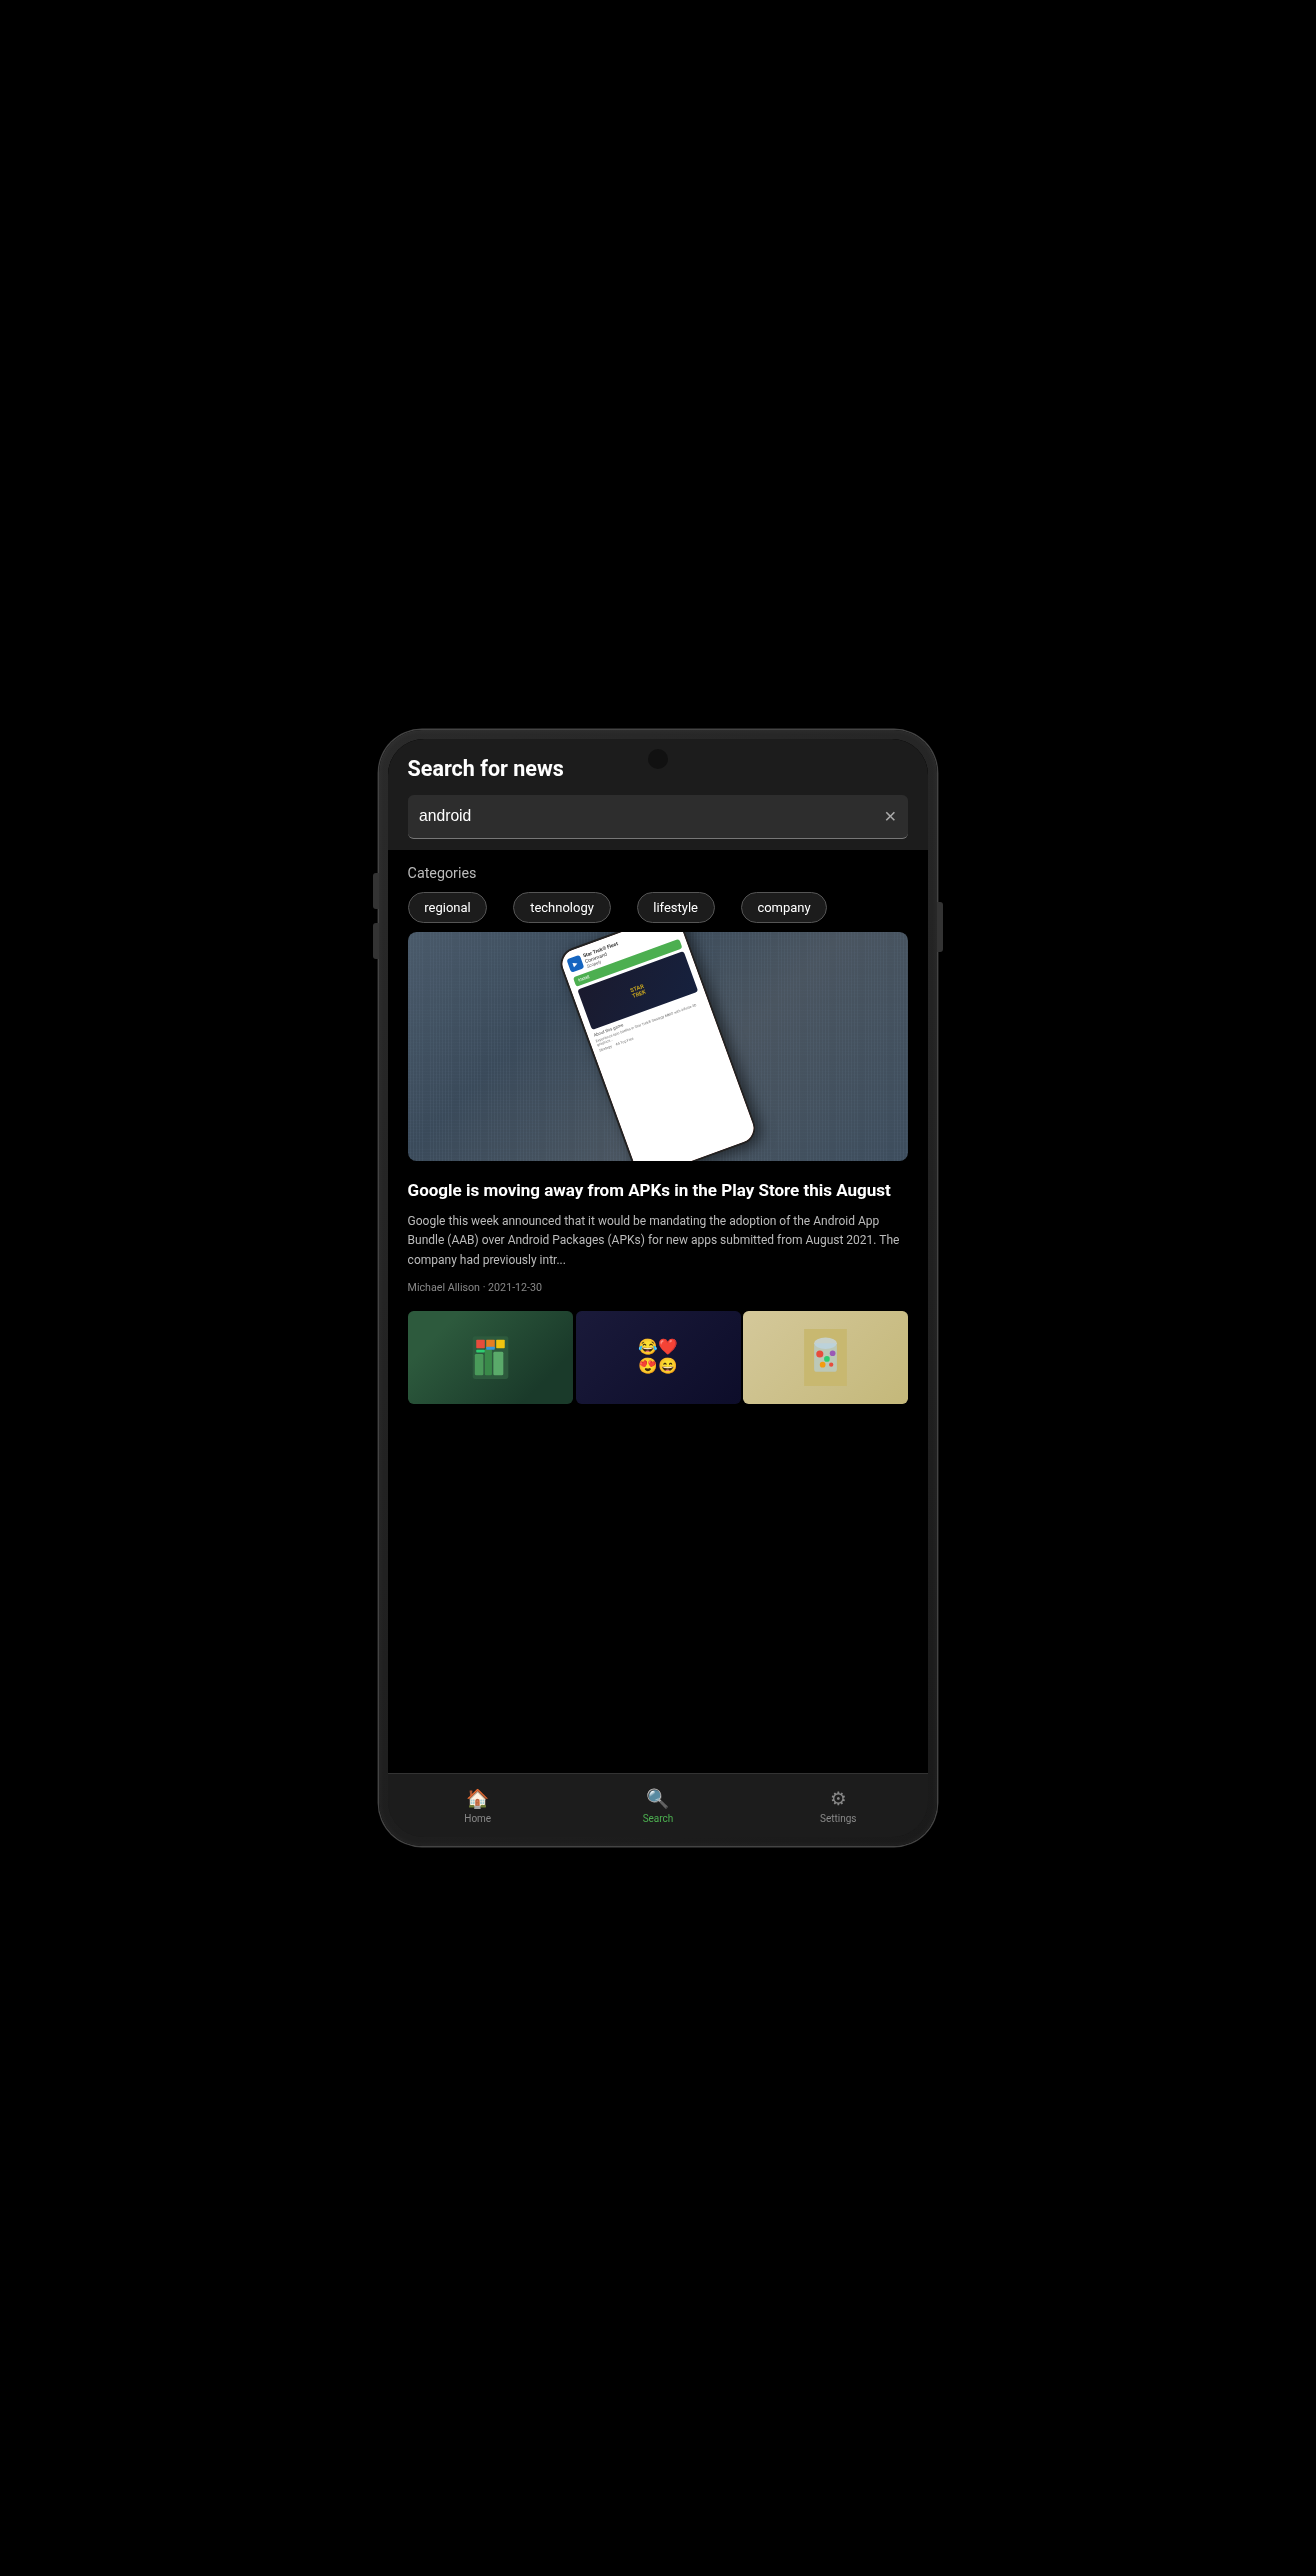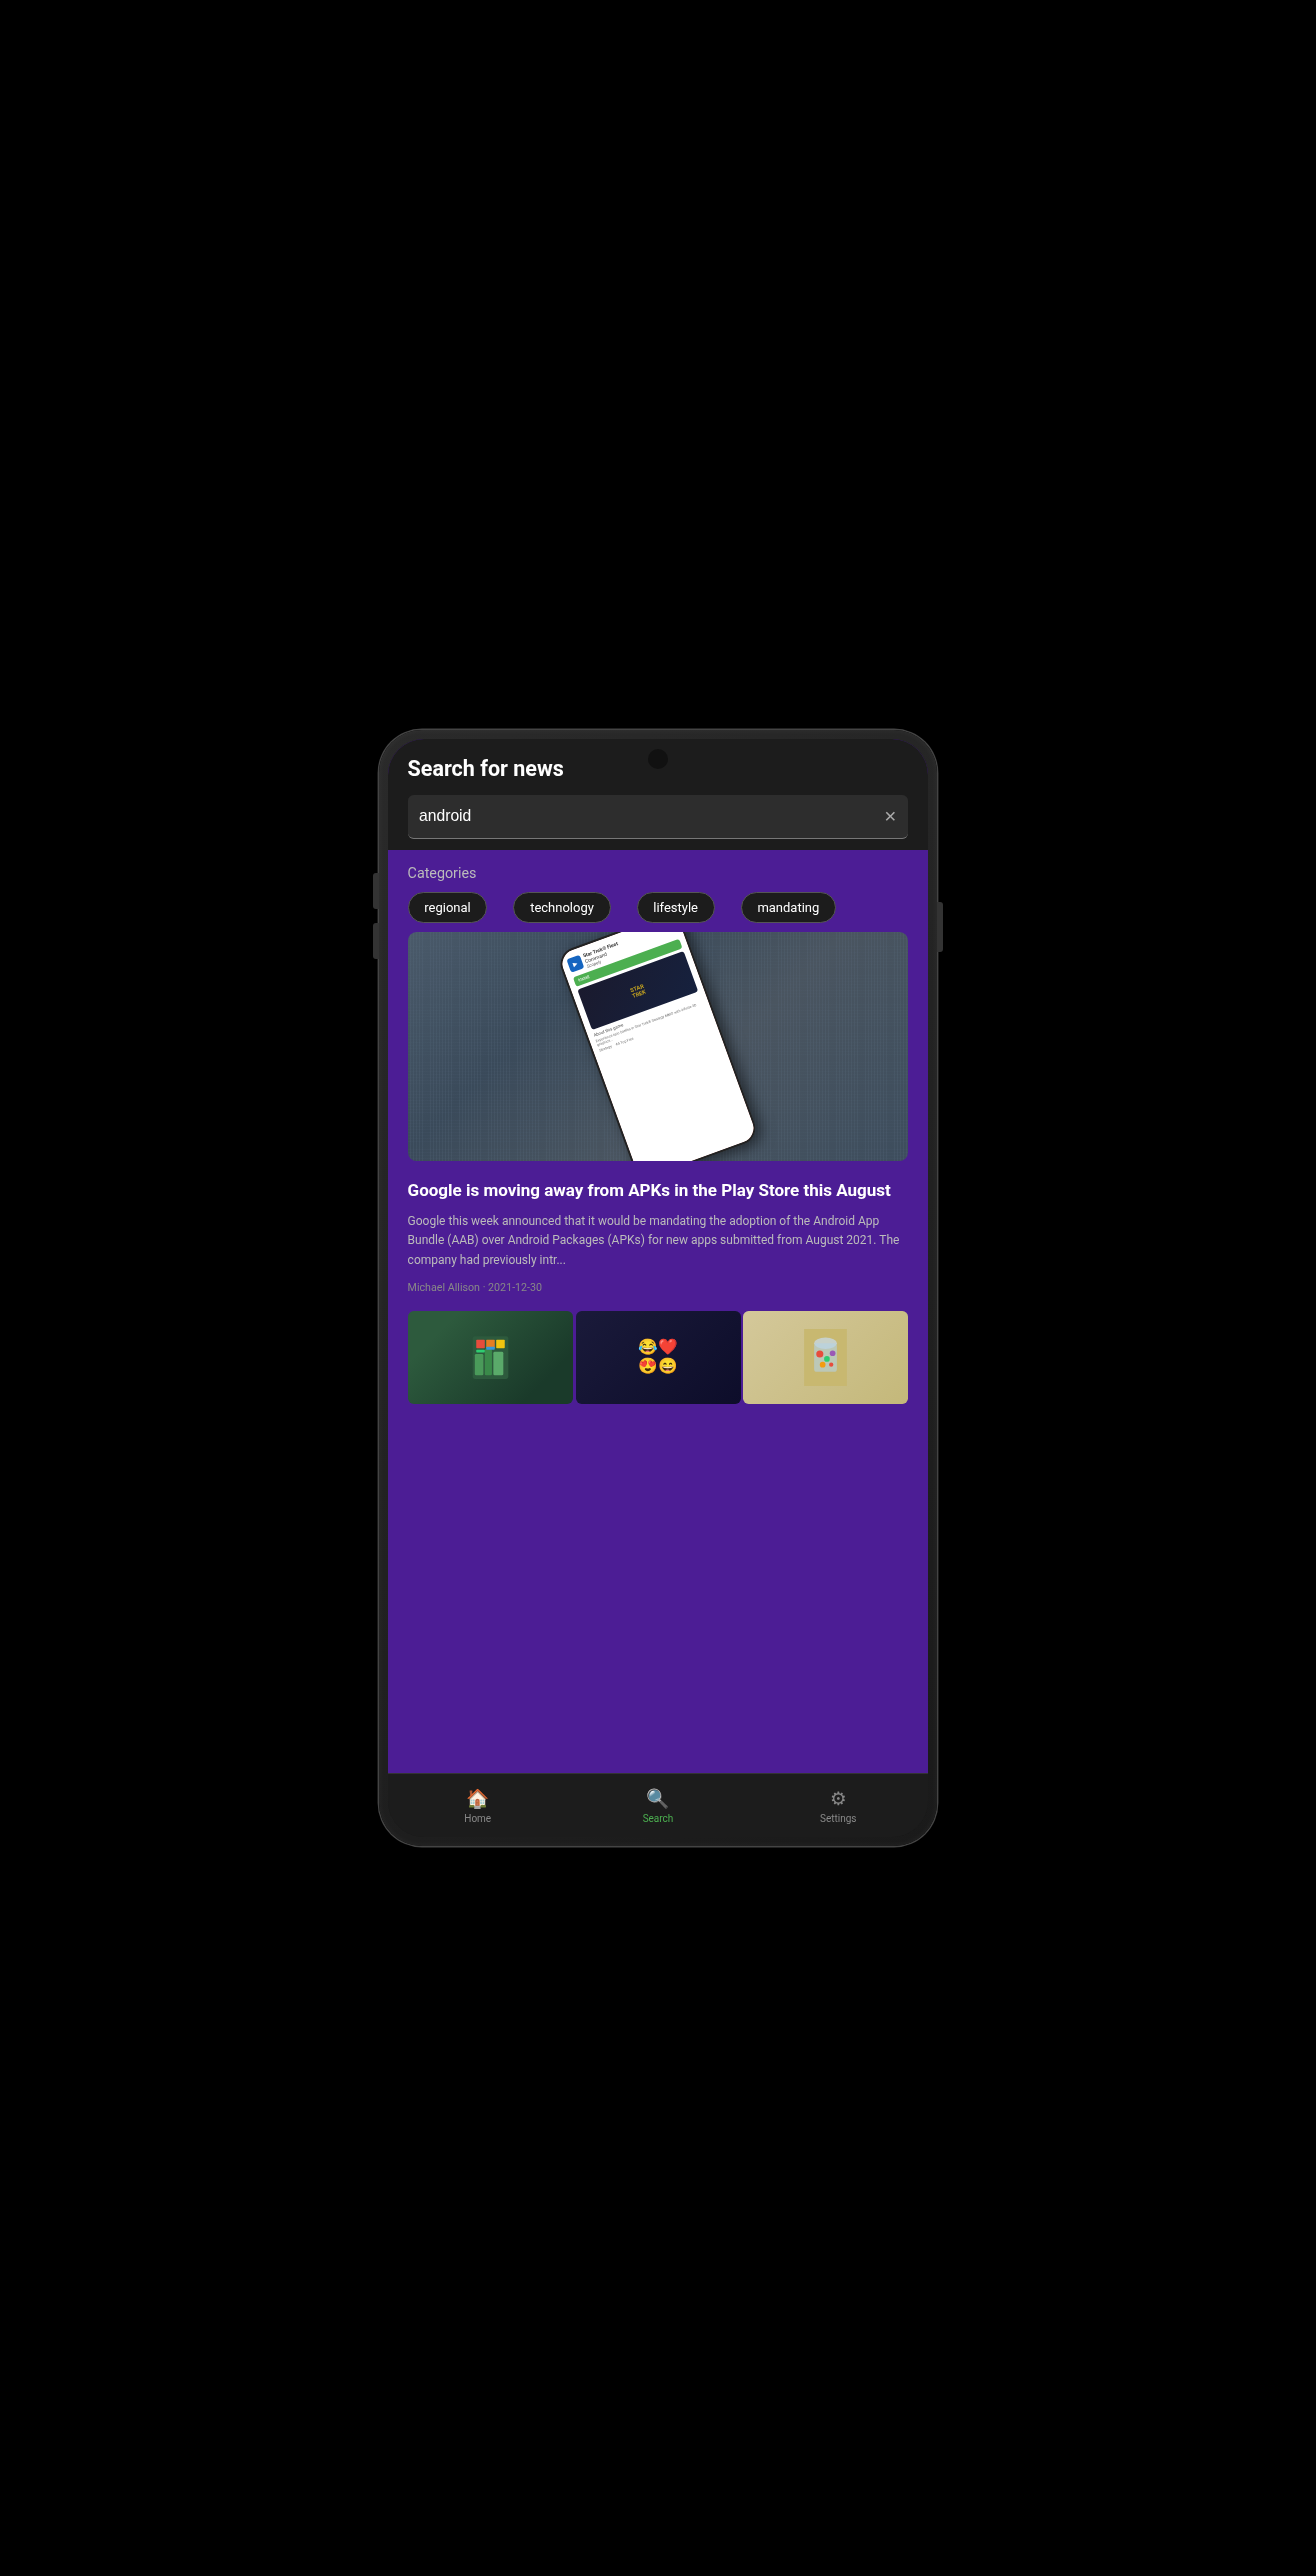--- a/index.html
+++ b/index.html
@@ -78,21 +78,21 @@
     }
 
     .status-battery {
       color: #fff;
       font-size: 10px;
     }
 
     
     .app-content {
       flex: 1;
-      background: #4c1d95;
+      background: #000000;
       overflow: hidden;
       display: flex;
       flex-direction: column;
     }
 
     
     .app-header {
       padding: 17px 20px 11.4px 20px;
       background: #1c1c1c;
     }
@@ -393,21 +393,21 @@
           <div class="category-chip">
             <span>regional</span>
           </div>
           <div class="category-chip">
             <span>technology</span>
           </div>
           <div class="category-chip">
             <span>lifestyle</span>
           </div>
           <div class="category-chip">
-            <span>mandating</span>
+            <span>company</span>
           </div>
         </div>
       </div>
 
       <div class="article-image-wrapper">
         <div class="fabric-bg"></div>
 
         <div class="phone-in-image">
           <div class="phone-screen-content">
             <div style="display:flex; align-items:center; gap:2.9px; margin-bottom:2.9px;">

